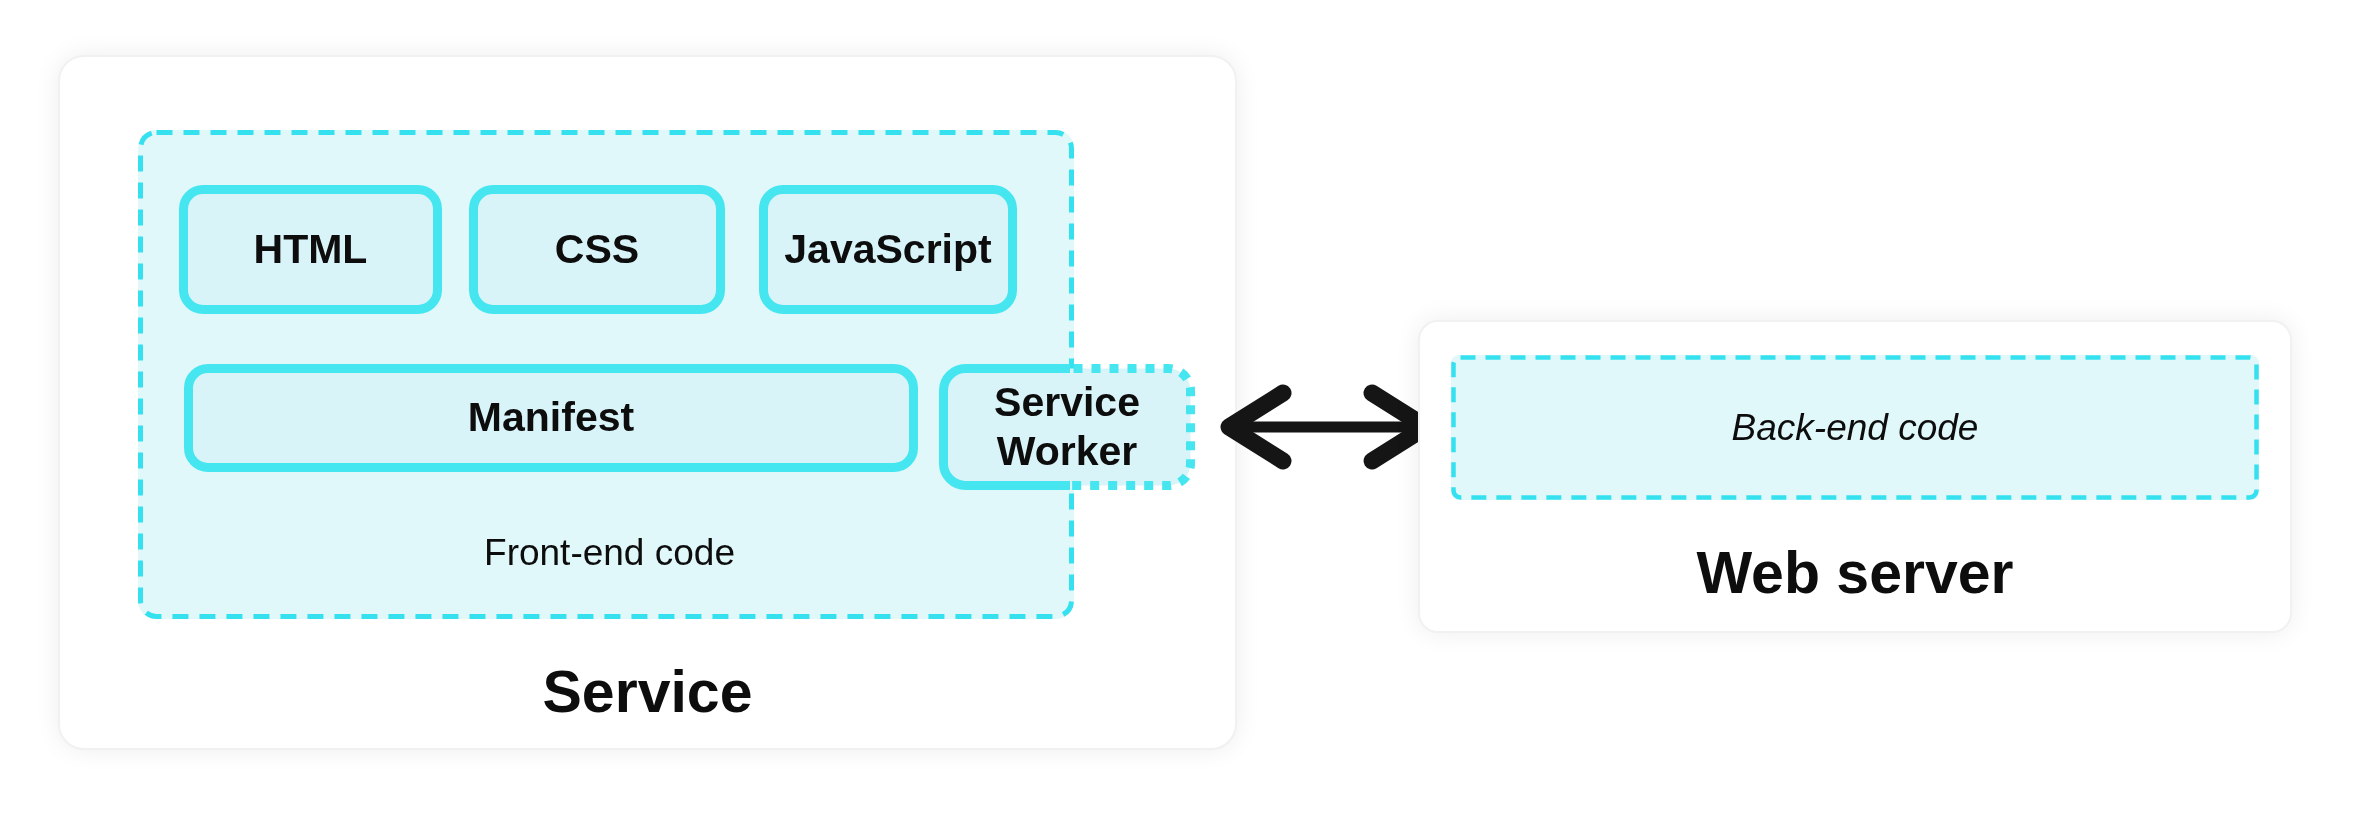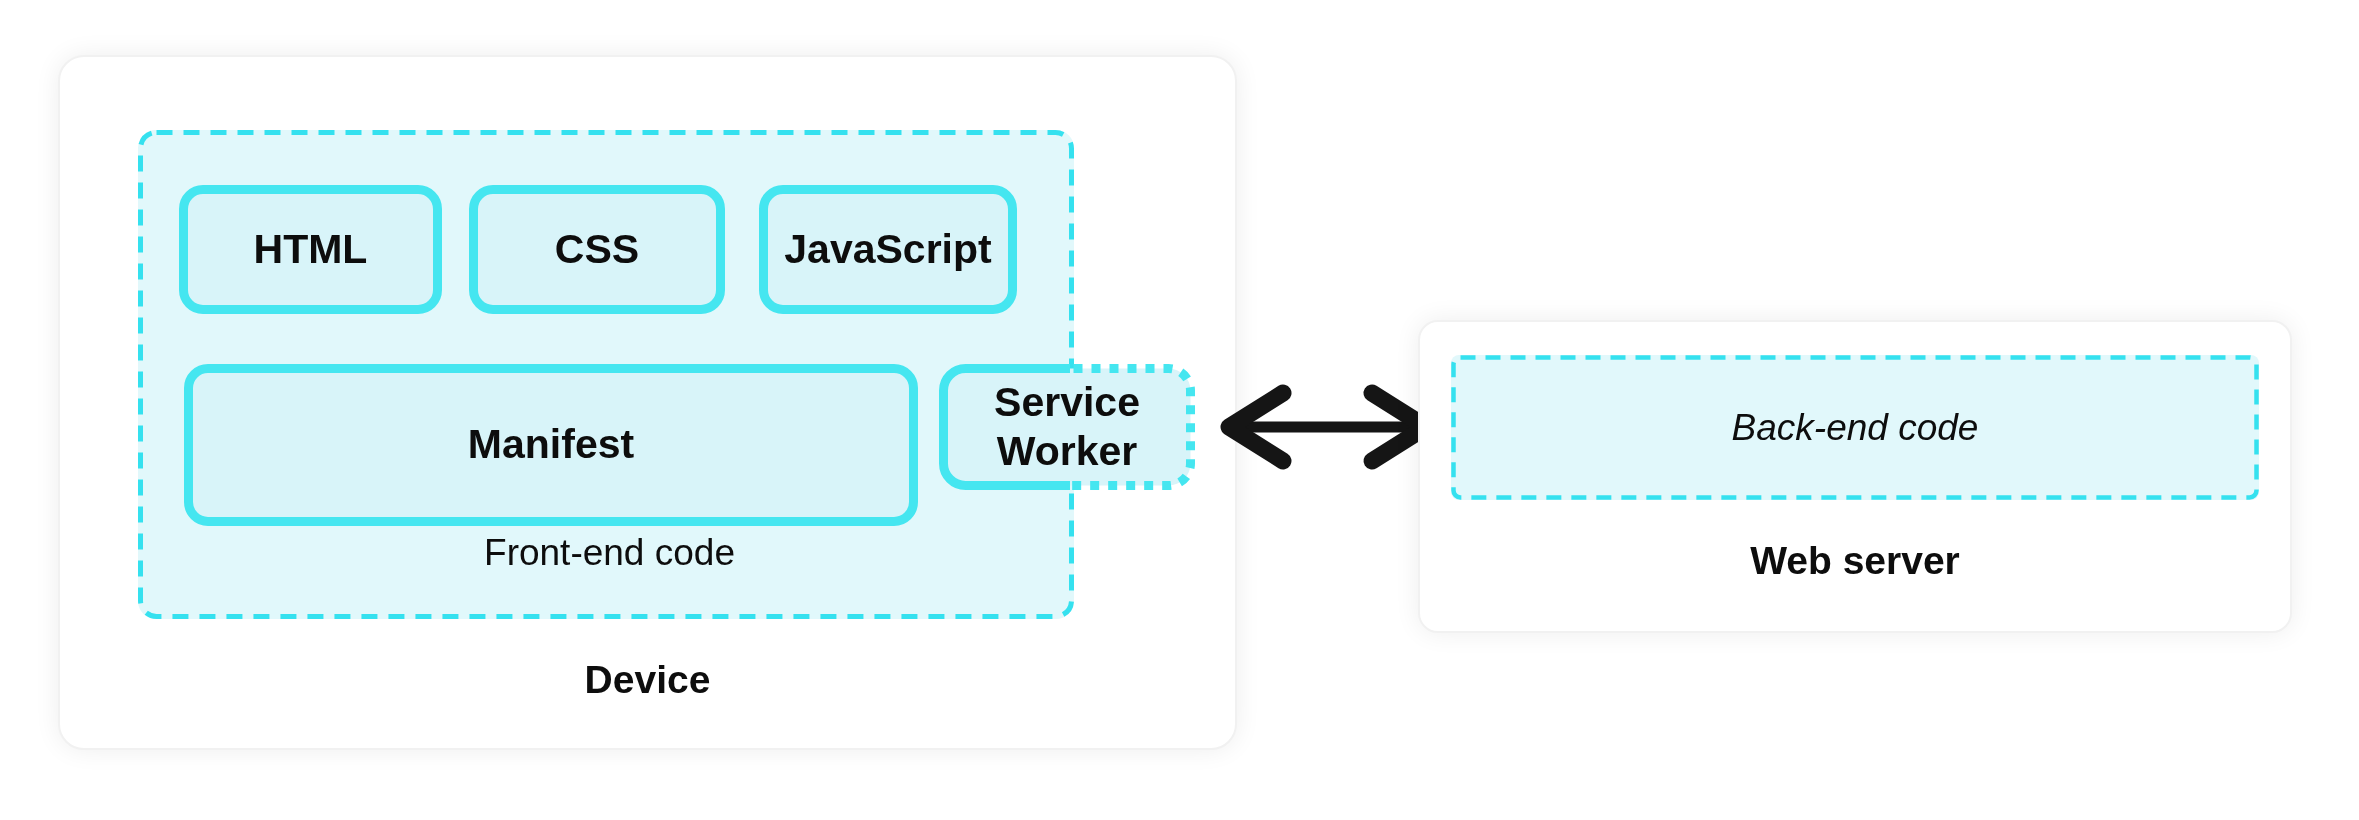--- a/index.html
+++ b/index.html
@@ -44,21 +44,21 @@
     border:9px solid var(--cyan-solid);
     border-radius:24px;
     box-sizing:border-box;
     display:flex;align-items:center;justify-content:center;
     text-align:center;
     font-weight:bold;font-size:41px;line-height:1.15;
   }
   .block-html{left:41px;top:55px;width:263px;height:129px;justify-content:center;}
   .block-css{left:331px;top:55px;width:256px;height:129px;}
   .block-js{left:621px;top:55px;width:258px;height:129px;}
-  .block-manifest{left:46px;top:234px;width:734px;height:162px;}
+  .block-manifest{left:46px;top:234px;width:734px;height:108px;}
 
   .sw-block{
     position:absolute;left:879px;top:307px;width:256px;height:126px;
     z-index:3;
     display:flex;align-items:center;justify-content:center;
     text-align:center;
     font-weight:bold;font-size:41px;line-height:1.2;
     padding:0 23px;box-sizing:border-box;
   }
   .sw-block > svg{position:absolute;left:0;top:0;z-index:-1;}
@@ -69,21 +69,21 @@
     position:absolute;left:7px;right:0;
     text-align:center;
     font-size:37px;font-weight:400;
   }
   .frontend-caption{top:402px;}
   .backend-caption{font-size:37px;font-weight:400;}
 
   .title{
     position:absolute;left:0;right:0;
     text-align:center;
-    font-size:39px;font-weight:bold;
+    font-size:59px;font-weight:bold;
   }
   .device-title{top:601px;}
   .server-title{top:217px;}
 
   .backend-box{
     position:absolute;left:31px;top:33px;width:808px;height:145px;
     background:var(--fill-container);
     border-radius:8px;
     display:flex;align-items:center;justify-content:center;font-style:italic;
   }
@@ -132,21 +132,21 @@
               <rect x="131" y="0" width="125" height="126"></rect>
             </clipPath>
         </defs>
         <rect class="sw-fill" x="4.5" y="4.5" width="247" height="117" rx="22"></rect>
         <rect class="sw-stroke" x="4.5" y="4.5" width="247" height="117" rx="22" clip-path="url(#swLeft)"></rect>
         <rect class="sw-stroke" x="4.5" y="4.5" width="247" height="117" rx="22" clip-path="url(#swRight)" stroke-dasharray="9 9"></rect>
       </svg>
       <span>Service Worker</span>
     </div>
 
-    <div class="title device-title">Device</div>
+    <div class="title device-title">Service</div>
   </div>
 
   <svg class="arrow-svg" width="225" height="128" viewBox="0 0 225 128">
     <path class="arrow-line" d="M 18 64 H 207" stroke-width="11"></path>
     <path class="arrow-line" d="M 68 30 L 14 64 L 68 98" stroke-width="17"></path>
     <path class="arrow-line" d="M 157 30 L 211 64 L 157 98" stroke-width="17"></path>
   </svg>
 
   <div class="card server-card">
     <div class="backend-box">

